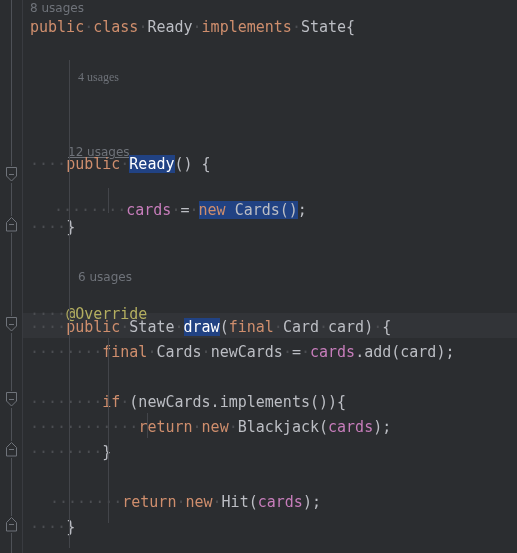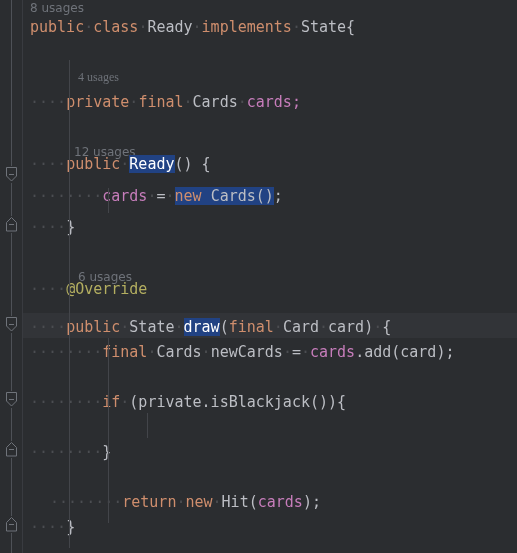--- a/index.html
+++ b/index.html
@@ -123,28 +123,28 @@
 
   <div id="guides">
       <div class="guide" style="left: 69px; top: 60px; height: 488px;"></div>
       <div class="guide" style="left: 108px; top: 188px; height: 25px;"></div>
       <div class="guide" style="left: 108px; top: 338px; height: 185px;"></div>
       <div class="guide" style="left: 147px; top: 413px; height: 25px;"></div>
     </div>
 
   <div class="code" id="code">
       <div class="line" style="top: 15px;"><span class="kw">public</span><span class="ws">·</span><span class="kw">class</span><span class="ws">·</span><span class="typ">Ready</span><span class="ws">·</span><span class="kw">implements</span><span class="ws">·</span><span class="typ">State{</span></div>
-      <div class="line" style="top: 90px;"><span class="ws">····</span><span class="kw">private</span><span class="ws">·</span><span class="kw">final</span><span class="ws">·</span><span class="typ">Cards</span><span class="ws">·</span><span class="fld">cards</span><span class="fld">;</span></div>
       <div class="line" style="top: 152px;"><span class="ws">····</span><span class="kw">public</span><span class="ws">·</span><span class="sel">Ready</span><span class="typ">() {</span></div>
-      <div class="line" style="top: 184px;"><span class="ws">····</span><span class="ws">····</span><span class="fld">cards</span><span class="ws">·</span><span class="pln">=</span><span class="ws">·</span><span class="selk">new</span><span class="sel"> </span><span class="selt">Cards()</span><span class="pln">;</span></div>
+      <div class="line" style="top: 198px; margin-left: 24px;"><span class="ws">····</span><span class="ws">····</span><span class="fld">cards</span><span class="ws">·</span><span class="pln">=</span><span class="ws">·</span><span class="selk">new</span><span class="sel"> </span><span class="selt">Cards()</span><span class="pln">;</span></div>
       <div class="line" style="top: 215px;"><span class="ws">····</span><span class="pln">}</span></div>
-      <div class="line" style="top: 277px;"><span class="ws">····</span><span class="ann">@Override</span></div>
+      <div class="line" style="top: 302px;"><span class="ws">····</span><span class="ann">@Override</span></div>
       <div class="line" style="top: 315px;"><span class="ws">····</span><span class="kw">public</span><span class="ws">·</span><span class="typ">State</span><span class="ws">·</span><span class="sel">draw</span><span class="typ">(</span><span class="kw">final</span><span class="ws">·</span><span class="typ">Card</span><span class="ws">·</span><span class="typ">card)</span><span class="ws">·</span><span class="typ">{</span></div>
       <div class="line" style="top: 340px;"><span class="ws">····</span><span class="ws">····</span><span class="kw">final</span><span class="ws">·</span><span class="typ">Cards</span><span class="ws">·</span><span class="typ">newCards</span><span class="ws">·</span><span class="pln">=</span><span class="ws">·</span><span class="fld">cards</span><span class="pln">.add(</span><span class="typ">card</span><span class="pln">);</span></div>
-      <div class="line" style="top: 390px;"><span class="ws">····</span><span class="ws">····</span><span class="kw">if</span><span class="ws">·</span><span class="pln">(private.isBlackjack()){</span></div>
+      <div class="line" style="top: 390px;"><span class="ws">····</span><span class="ws">····</span><span class="kw">if</span><span class="ws">·</span><span class="pln">(newCards.implements()){</span></div>
+      <div class="line" style="top: 415px;"><span class="ws">····</span><span class="ws">····</span><span class="ws">····</span><span class="kw">return</span><span class="ws">·</span><span class="kw">new</span><span class="ws">·</span><span class="typ">Blackjack(</span><span class="fld">cards</span><span class="pln">);</span></div>
       <div class="line" style="top: 440px;"><span class="ws">····</span><span class="ws">····</span><span class="pln">}</span></div>
       <div class="line" style="top: 490px; margin-left: 20px;"><span class="ws">····</span><span class="ws">····</span><span class="kw">return</span><span class="ws">·</span><span class="kw">new</span><span class="ws">·</span><span class="typ">Hit(</span><span class="fld">cards</span><span class="pln">);</span></div>
       <div class="line" style="top: 515px;"><span class="ws">····</span><span class="pln">}</span></div>
     </div>
 
   <div class="gutter"></div>
   <div class="gutter-sep"></div>
   <div id="spines">
       <div class="fold-spine" style="top: 0px; height: 166px;"></div>
       <div class="fold-spine" style="top: 183px; height: 33px;"></div>
@@ -189,17 +189,17 @@
         <svg width="13" height="17" viewBox="0 0 13 17">
           <path d="M6.5 1.5 L11.5 6.5 V15 H1.5 V6.5 Z" fill="none" stroke="#6f737a" stroke-width="1"></path>
           <rect x="4" y="8" width="5" height="1" fill="#6f737a"></rect>
         </svg>
       </div>
     </div>
 
   <div id="hints">
       <div class="hint" style="top: -4px; left: 22px;">8 usages</div>
       <div class="hint" style="top: 65px; left: 70px; font-family: Liberation Serif, serif;">4 usages</div>
-      <div class="hint" style="top: 140px; left: 66px;">12 usages</div>
+      <div class="hint" style="top: 140px; left: 60px; text-decoration: underline;">12 usages</div>
       <div class="hint" style="top: 265px; left: 70px; text-align: center;">6 usages</div>
     </div>
 
 </div>
 
 </body></html>

